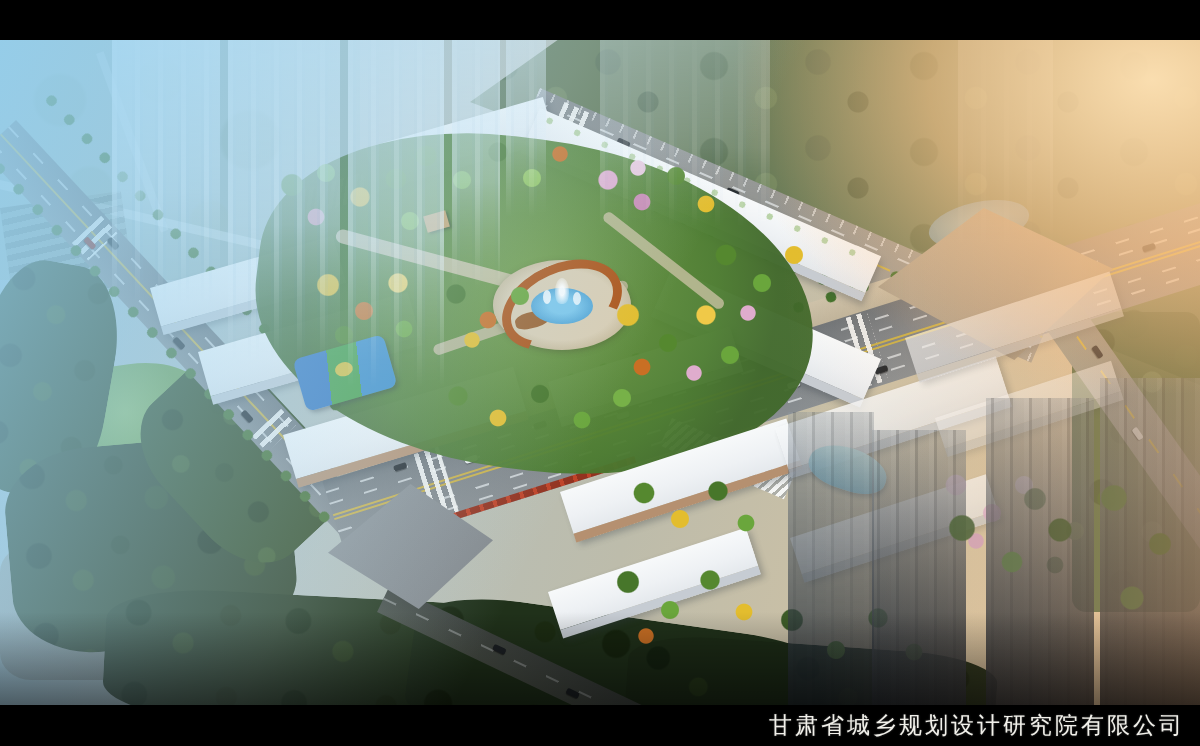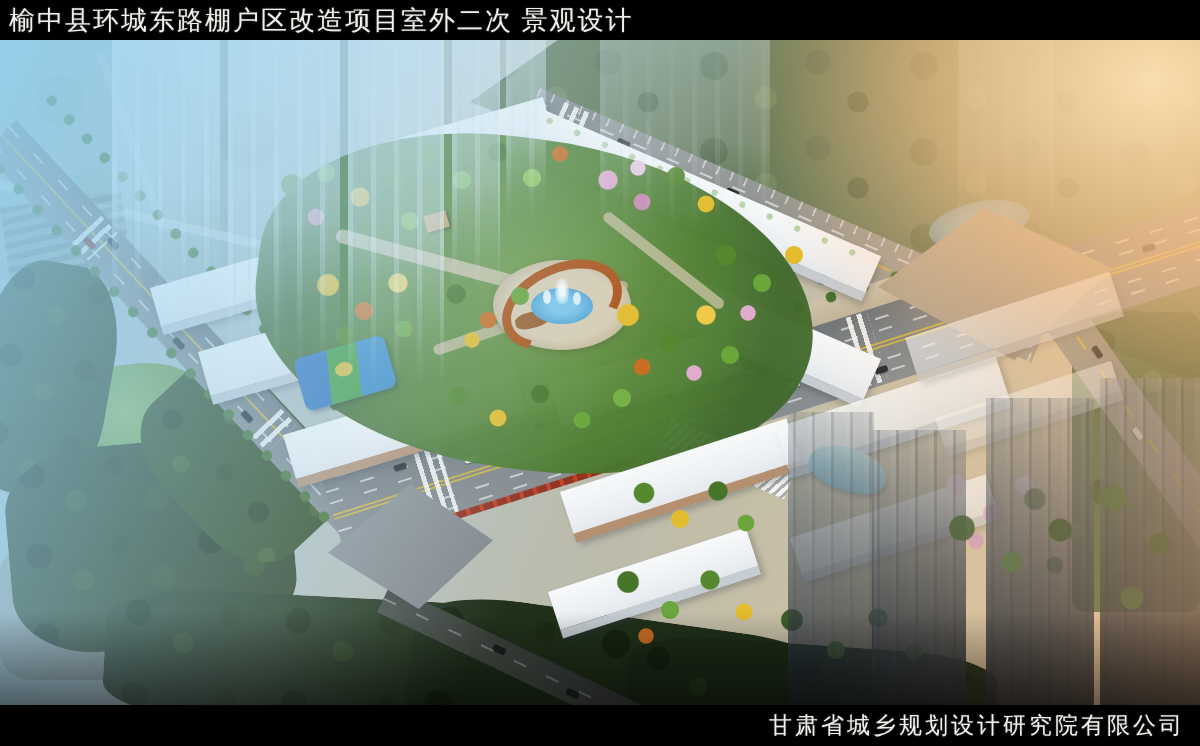--- a/index.html
+++ b/index.html
@@ -284,19 +284,16 @@
 
     <div class="overlay" style="
       background:linear-gradient(118deg,rgba(148,208,240,.85) 0%,rgba(160,212,240,.55) 20%,rgba(190,225,242,.28) 38%,rgba(200,230,245,0) 52%);"></div>
     <div class="overlay" style="
       background:radial-gradient(560px 420px at 96% 6%,rgba(255,226,180,.95),rgba(255,198,138,.62) 40%,rgba(255,190,130,.24) 62%,rgba(255,190,130,0) 75%),
                  linear-gradient(265deg,rgba(255,178,108,.40),rgba(255,178,108,.14) 18%,rgba(255,178,108,0) 35%);"></div>
     <div class="overlay" style="
       background:linear-gradient(180deg,rgba(0,0,0,0) 86%,rgba(0,0,0,.55) 100%);"></div>
   </div>
 
-  <div id="topbar" class="bar">
-    <span class="bartext">榆中县环城东路棚户区改造项目室外二次 景观设计</span>
-  </div>
   <div id="botbar" class="bar">
     <span class="bartext">甘肃省城乡规划设计研究院有限公司</span>
   </div>
 </div>
 
 </body></html>

